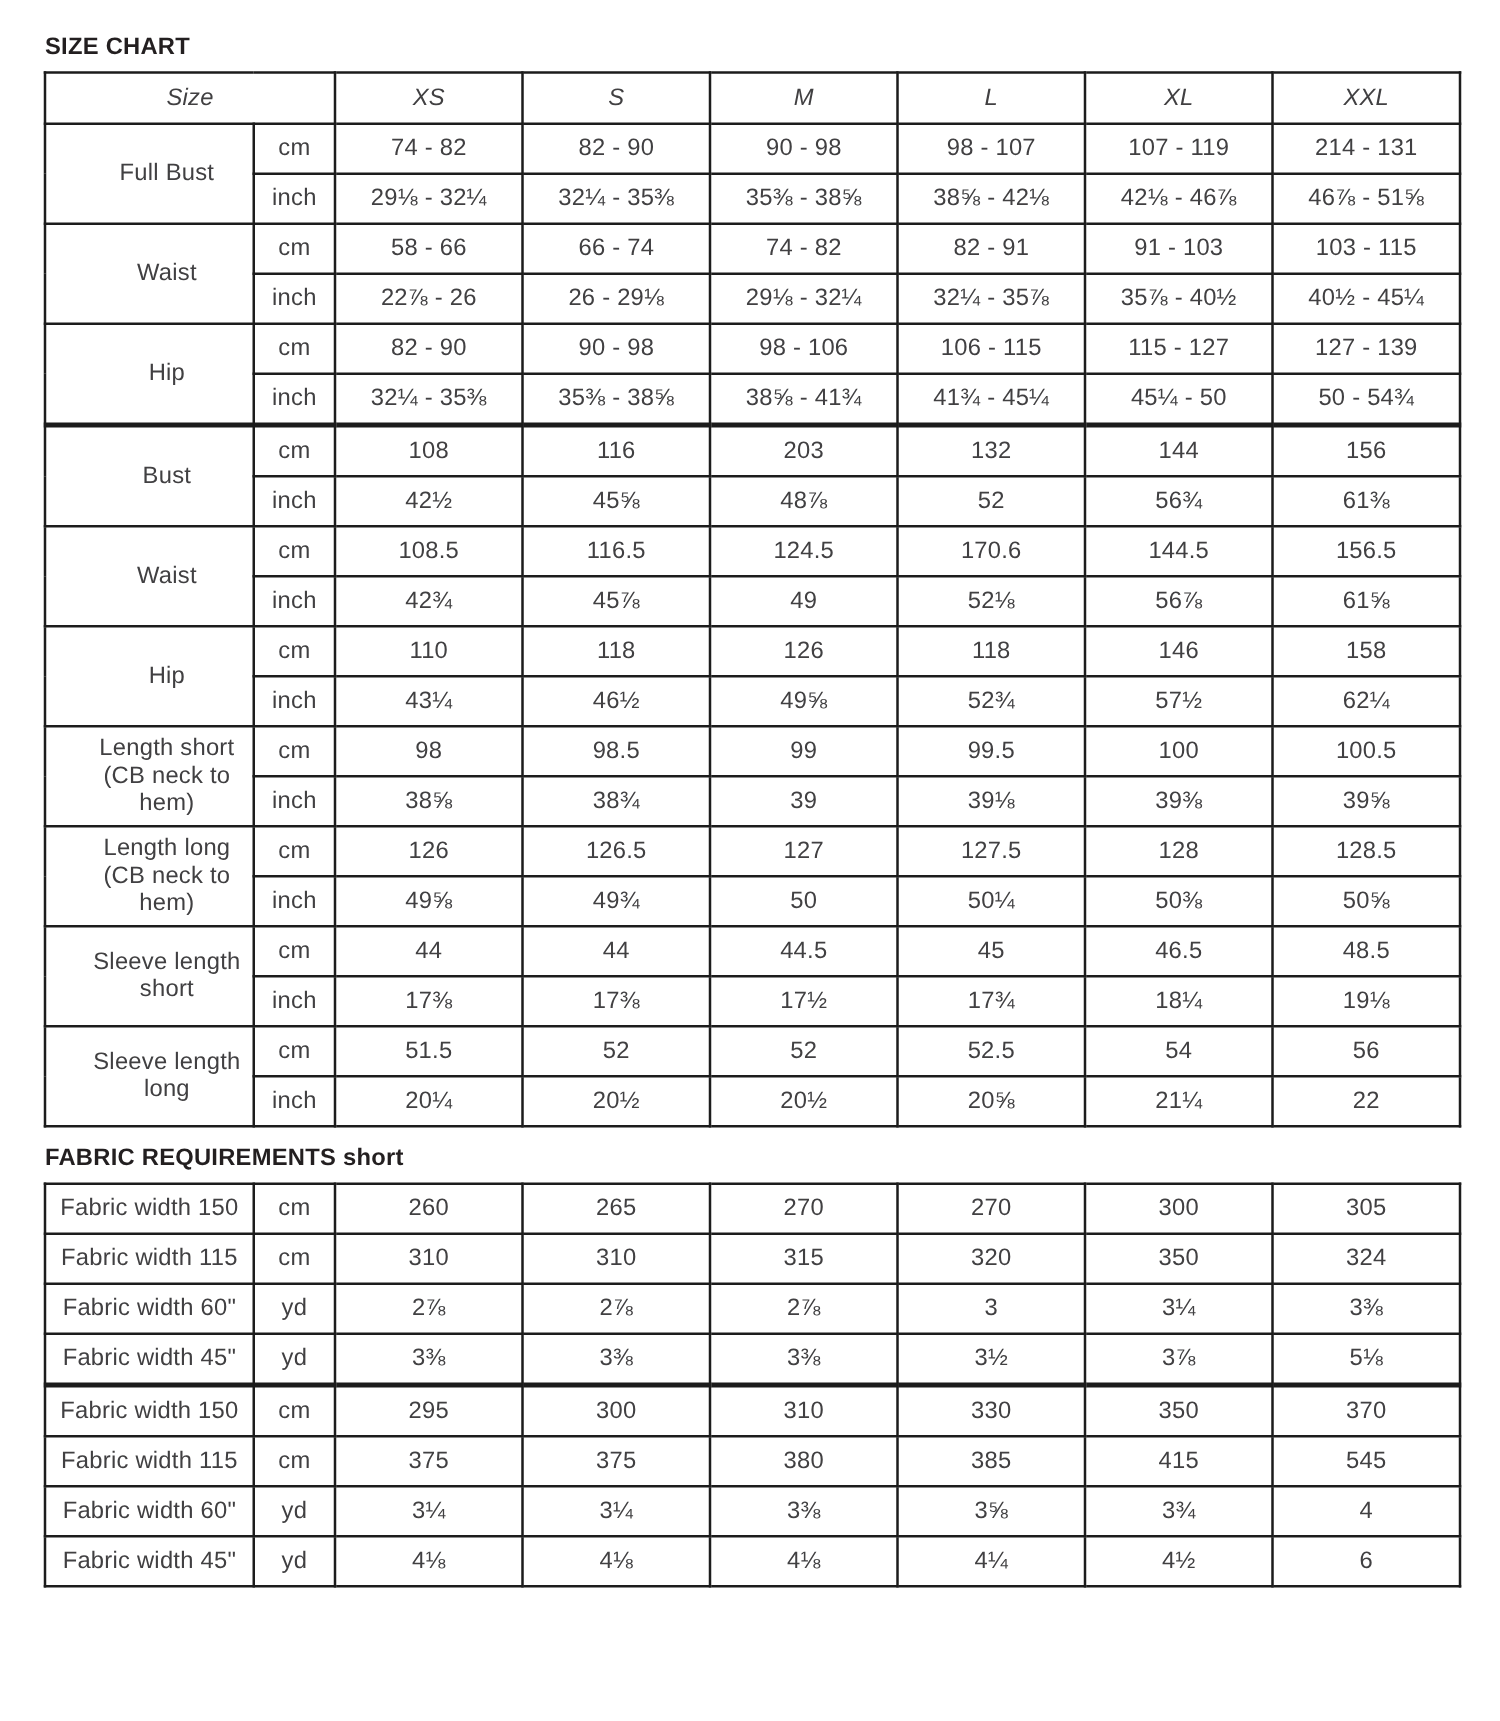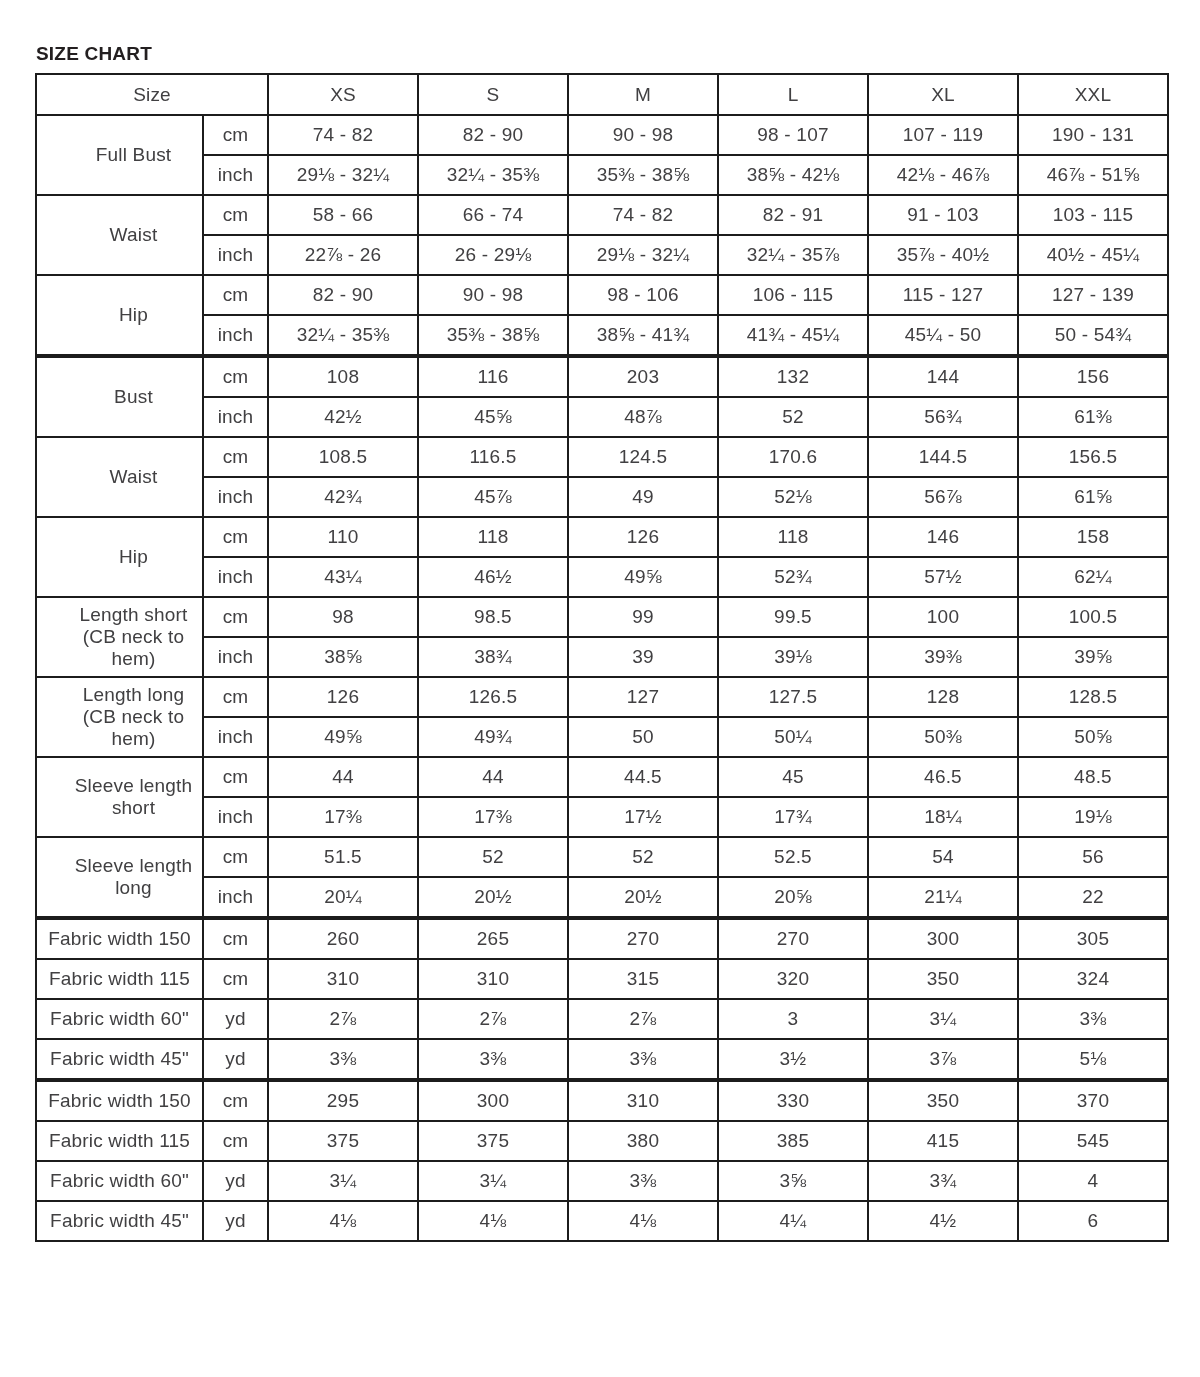--- a/index.html
+++ b/index.html
@@ -14,21 +14,21 @@
     height: 1377px;
     box-sizing: border-box;
     padding: 27px 34px 30px 35px;
     background: #ffffff;
   }
   .section-title {
     font-size: 19px;
     font-weight: bold;
     color: #231f20;
     letter-spacing: 0.2px;
-    margin: 16px 0 9px 1px;
+    margin: 0 0 9px 1px;
     line-height: 21px;
   }
   .section + .section .section-title {
     margin-top: 14px;
   }
   table.chart-table {
     border-collapse: collapse;
     table-layout: fixed;
     width: 1132px;
   }
@@ -41,21 +41,21 @@
     text-align: center;
     vertical-align: middle;
     font-size: 19px;
     font-weight: normal;
     color: #414042;
     padding: 0;
     height: 38px;
     letter-spacing: 0.2px;
     overflow: hidden;
   }
-  table.chart-table th { height: 39px; }
+  table.chart-table th { height: 39px; font-style: italic; }
   td.label-cell .label-line {
     line-height: 22px;
     margin-left: 28px;
   }
 </style>
 </head>
 <body>
 
 <div class="page">
 
@@ -85,21 +85,21 @@
           <tr>
             <td class="label-cell" rowspan="2">
               <div class="label-line">Full Bust</div>
             </td>
             <td>cm</td>
             <td>74 - 82</td>
             <td>82 - 90</td>
             <td>90 - 98</td>
             <td>98 - 107</td>
             <td>107 - 119</td>
-            <td>190 - 131</td>
+            <td>214 - 131</td>
           </tr>
           <tr>
             <td>inch</td>
             <td>29⅛ - 32¼</td>
             <td>32¼ - 35⅜</td>
             <td>35⅜ - 38⅝</td>
             <td>38⅝ - 42⅛</td>
             <td>42⅛ - 46⅞</td>
             <td>46⅞ - 51⅝</td>
           </tr>
@@ -311,20 +311,21 @@
             <td>20½</td>
             <td>20⅝</td>
             <td>21¼</td>
             <td>22</td>
           </tr>
         </tbody>
       </table>
   </div>
 
   <div class="section">
+    <h2 class="section-title">FABRIC REQUIREMENTS short</h2>
     <table class="chart-table">
         <colgroup>
           <col class="col-label">
           <col class="col-unit">
           <col class="col-size">
           <col class="col-size">
           <col class="col-size">
           <col class="col-size">
           <col class="col-size">
           <col class="col-size">

